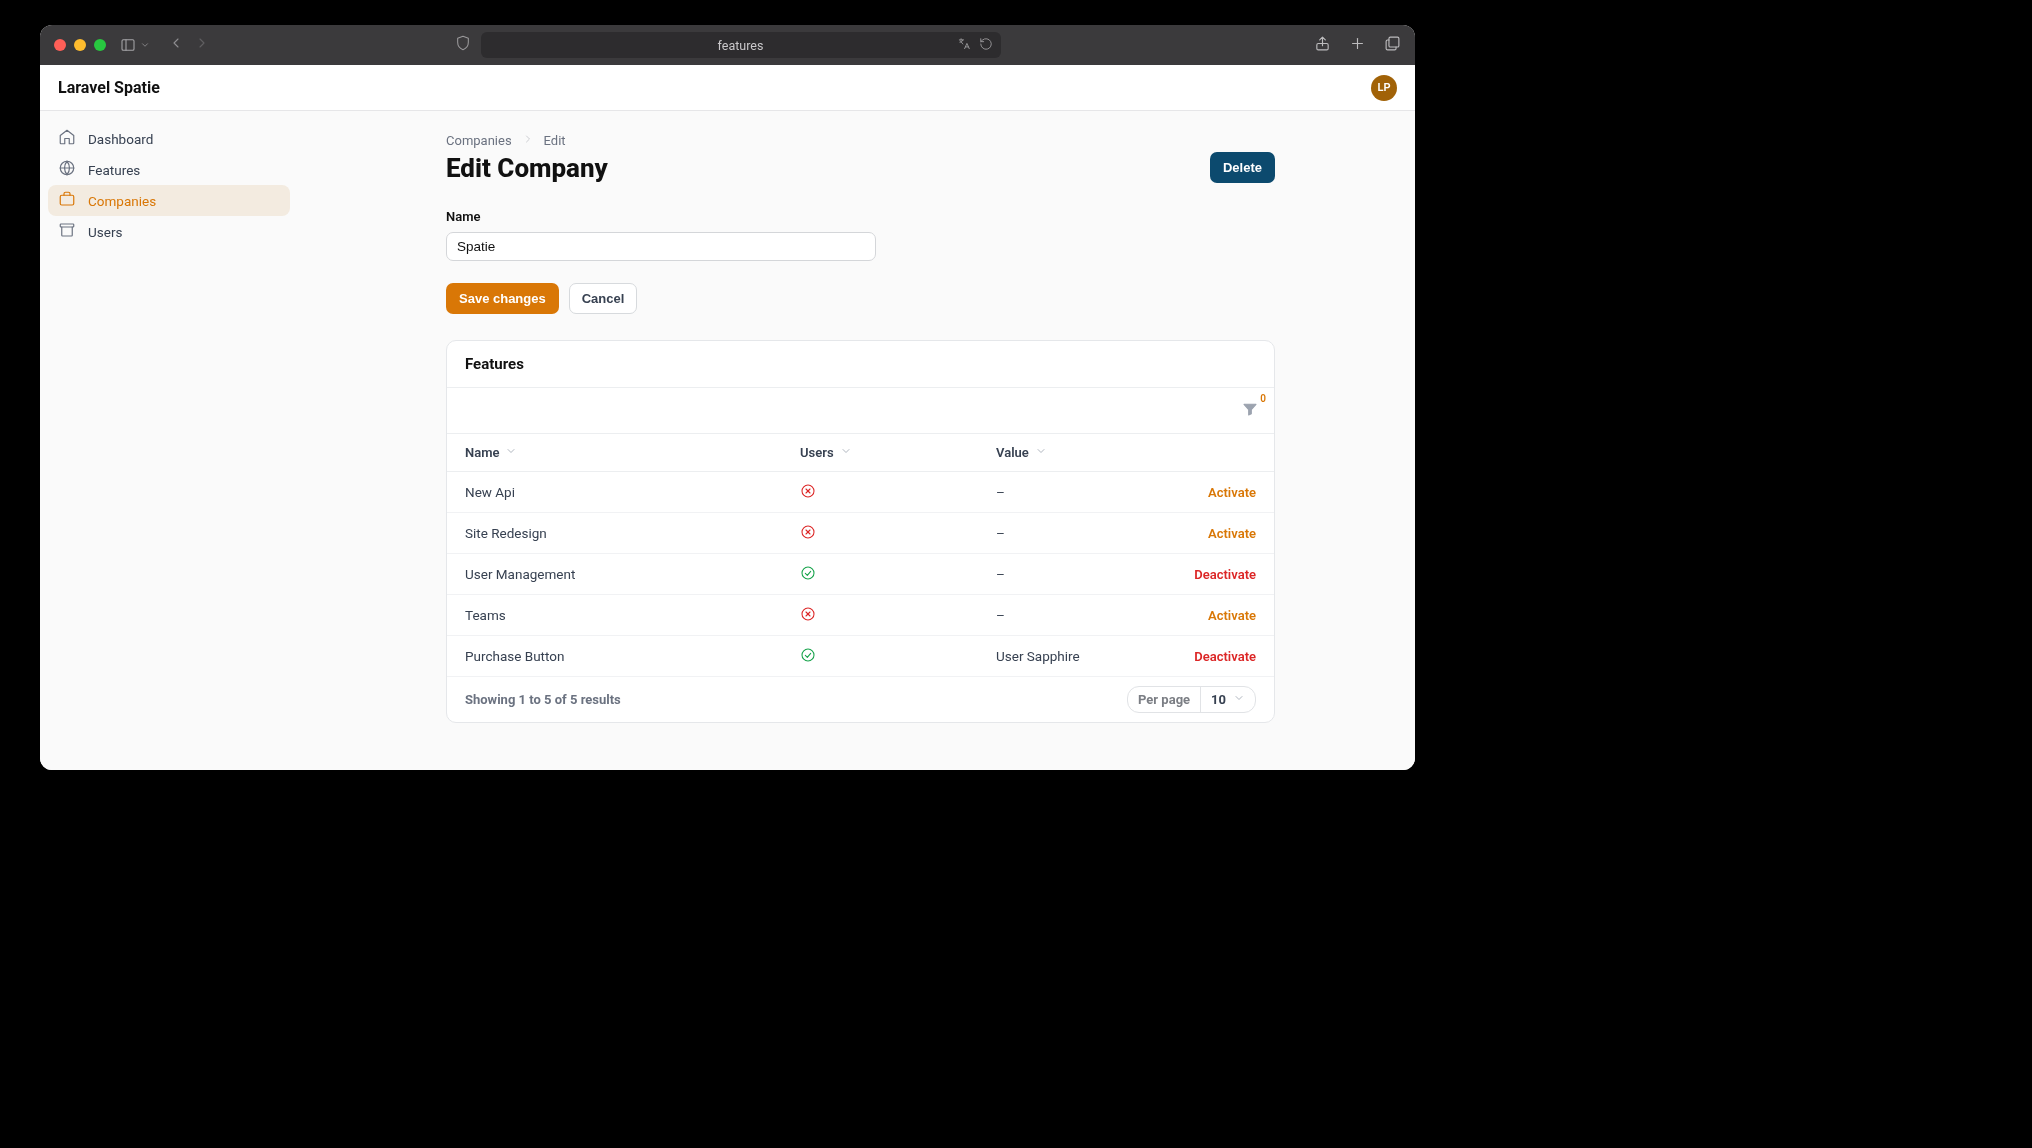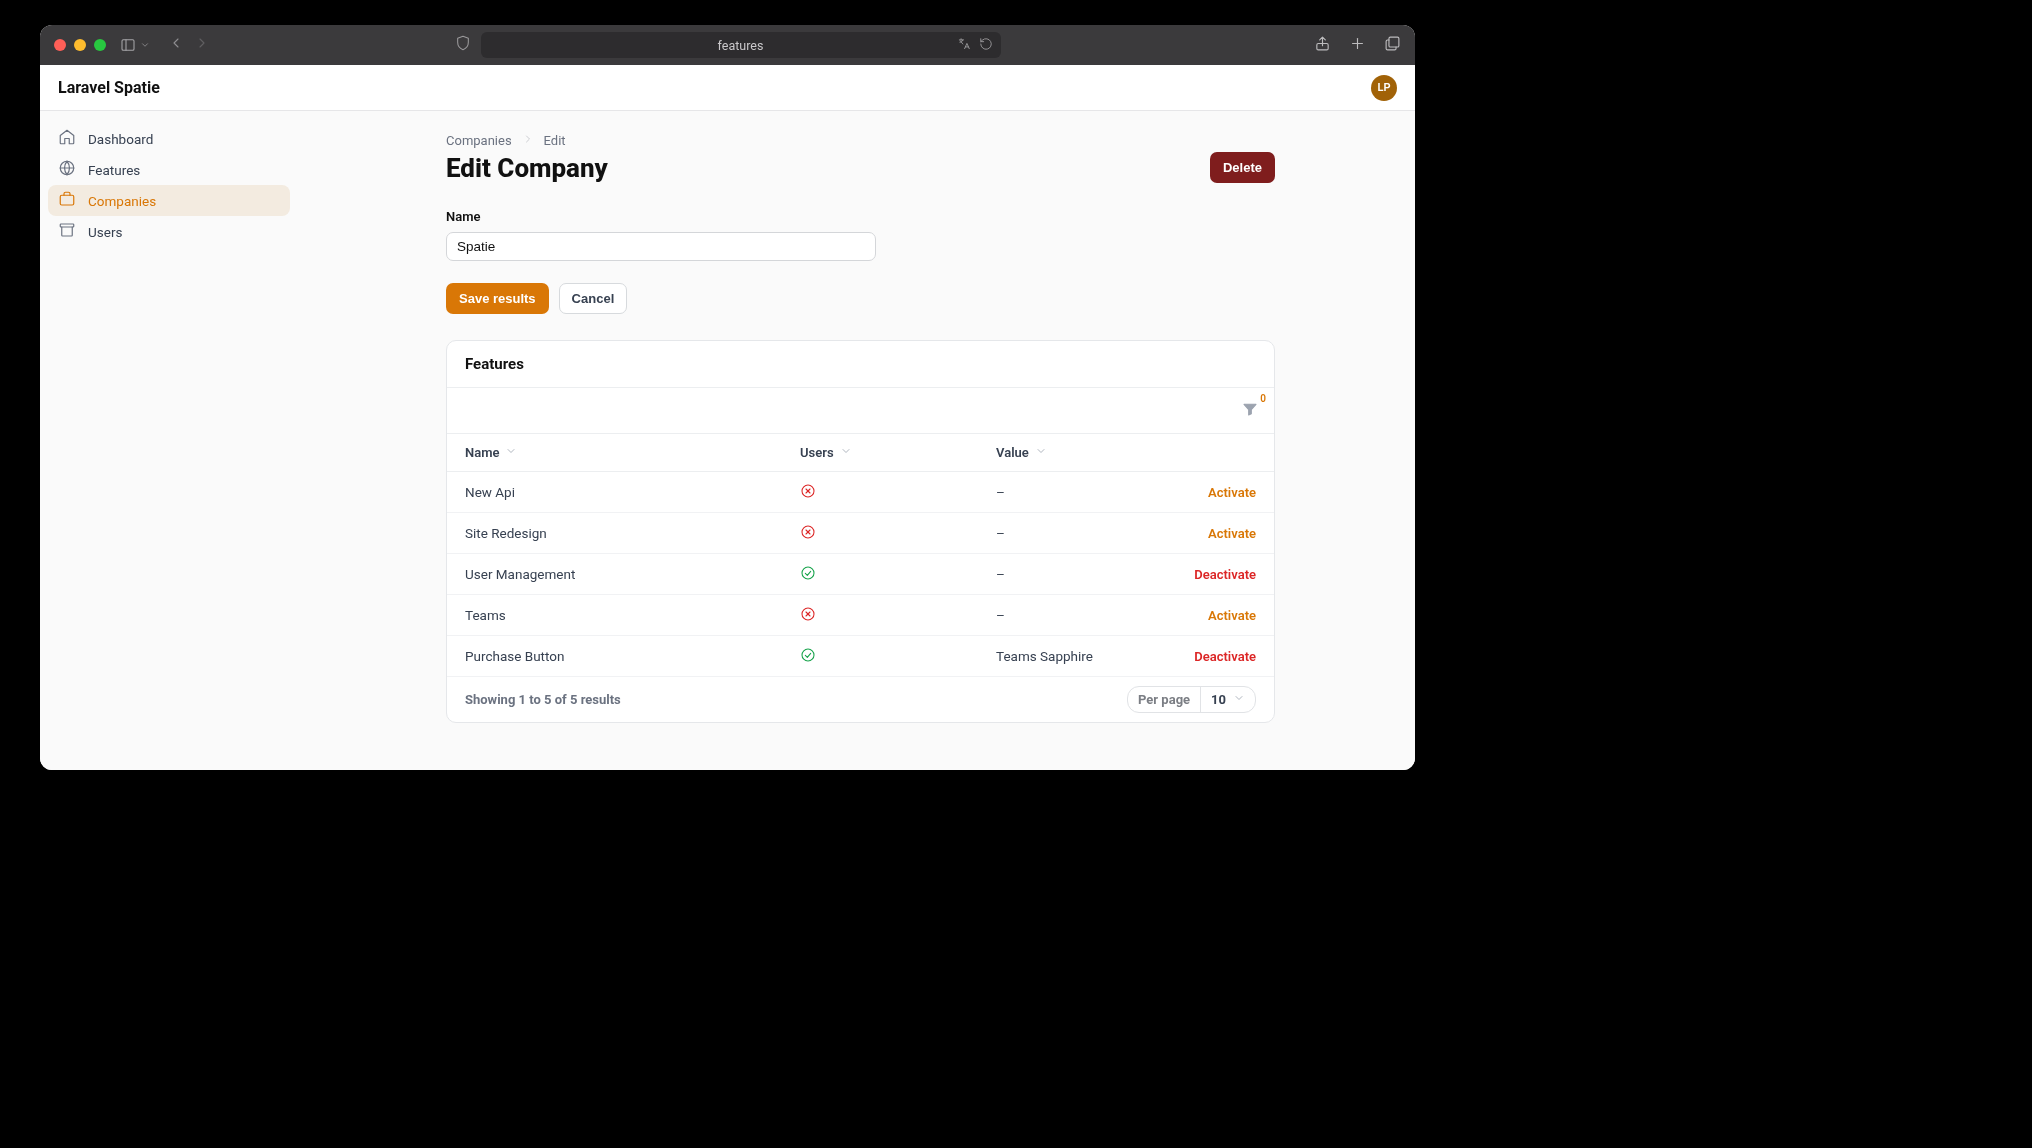--- a/index.html
+++ b/index.html
@@ -69,21 +69,21 @@
   .navitem+.navitem{ }
   .navlabel{}
 
   .main{ flex:1; padding:22px 140px 30px 148px; overflow:auto;}
   .crumbs{ display:flex; align-items:center; gap:10px; font-size:13px; color:#6b7280;}
   .crumbs .sep{ color:#c0c2c6;}
   .crumbs .cur{ color:#6b7280;}
   .pagehead{ display:flex; align-items:center; justify-content:space-between; margin-top:4px;}
   .pagetitle{ font-size:26px; font-weight:800; color:#111;}
   .btn{ display:inline-flex; align-items:center; justify-content:center; font-size:13px; font-weight:600; border-radius:7px; padding:7px 12px; cursor:pointer; border:1px solid transparent;}
-  .btn-danger{ background:#7f1d1d; color:#fff;}
+  .btn-danger{ background:#0c4a6e; color:#fff;}
   .btn-primary{ background:#d97706; color:#fff;}
   .btn-secondary{ background:#fff; color:#374151; border-color:#d7dadd;}
 
   .fieldlabel{ font-size:13px; font-weight:600; color:#111; margin-top:26px;}
   .textinput{ margin-top:8px; width:430px; height:29px; border:1px solid #d4d6d9; border-radius:7px; background:#fff; padding:0 10px; font-size:13.5px; color:#111;}
   .actions{ margin-top:22px; display:flex; gap:10px;}
 
   .card{ margin-top:26px; border:1px solid #e5e7ea; border-radius:10px; background:#fff; overflow:hidden;}
   .cardhead{ padding:14px 18px; font-size:15px; font-weight:700; color:#111; border-bottom:1px solid #eceef0;}
   .filterbar{ height:46px; border-bottom:1px solid #eceef0; display:flex; align-items:center; justify-content:flex-end; padding:0 16px;}
@@ -225,21 +225,21 @@
 
       <div class="pagehead">
         <div class="pagetitle">Edit Company</div>
         <button class="btn btn-danger">Delete</button>
       </div>
 
       <div class="fieldlabel">Name</div>
       <input class="textinput" value="Spatie" style="">
 
       <div class="actions">
-        <button class="btn btn-primary">Save results</button>
+        <button class="btn btn-primary">Save changes</button>
         <button class="btn btn-secondary">Cancel</button>
       </div>
 
       <div class="card">
         <div class="cardhead">Features</div>
         <div class="filterbar">
           <div class="filtericon">
             <svg viewBox="0 0 24 24" width="16" height="16" style="fill:#9ca3af;stroke:#9ca3af">
                 <path d="M3 5h18l-7 8v6l-4 2v-8L3 5z"></path>
               </svg>
@@ -318,21 +318,21 @@
     <div class="col-action"><span class="actlink activate">Activate</span></div>
             </div>
             <div class="row">
     <div class="col-name">Purchase Button</div>
     <div class="col-active"><span class="statusicon">
                   <svg viewBox="0 0 24 24" width="16" height="16" style="stroke:#16a34a">
                     <circle cx="12" cy="12" r="9"></circle>
                     <polyline points="8 12.5 11 15.5 16 9.5"></polyline>
                   </svg>
                 </span></div>
-    <div class="col-value">Teams Sapphire</div>
+    <div class="col-value">User Sapphire</div>
     <div class="col-action"><span class="actlink deactivate">Deactivate</span></div>
             </div>
           </div>
 
         <div class="tfoot">
           <span>Showing 1 to 5 of 5 results</span>
           <div class="pager">
             <span class="lbl">Per page</span>
             <span class="sel">
               <span>10</span>

